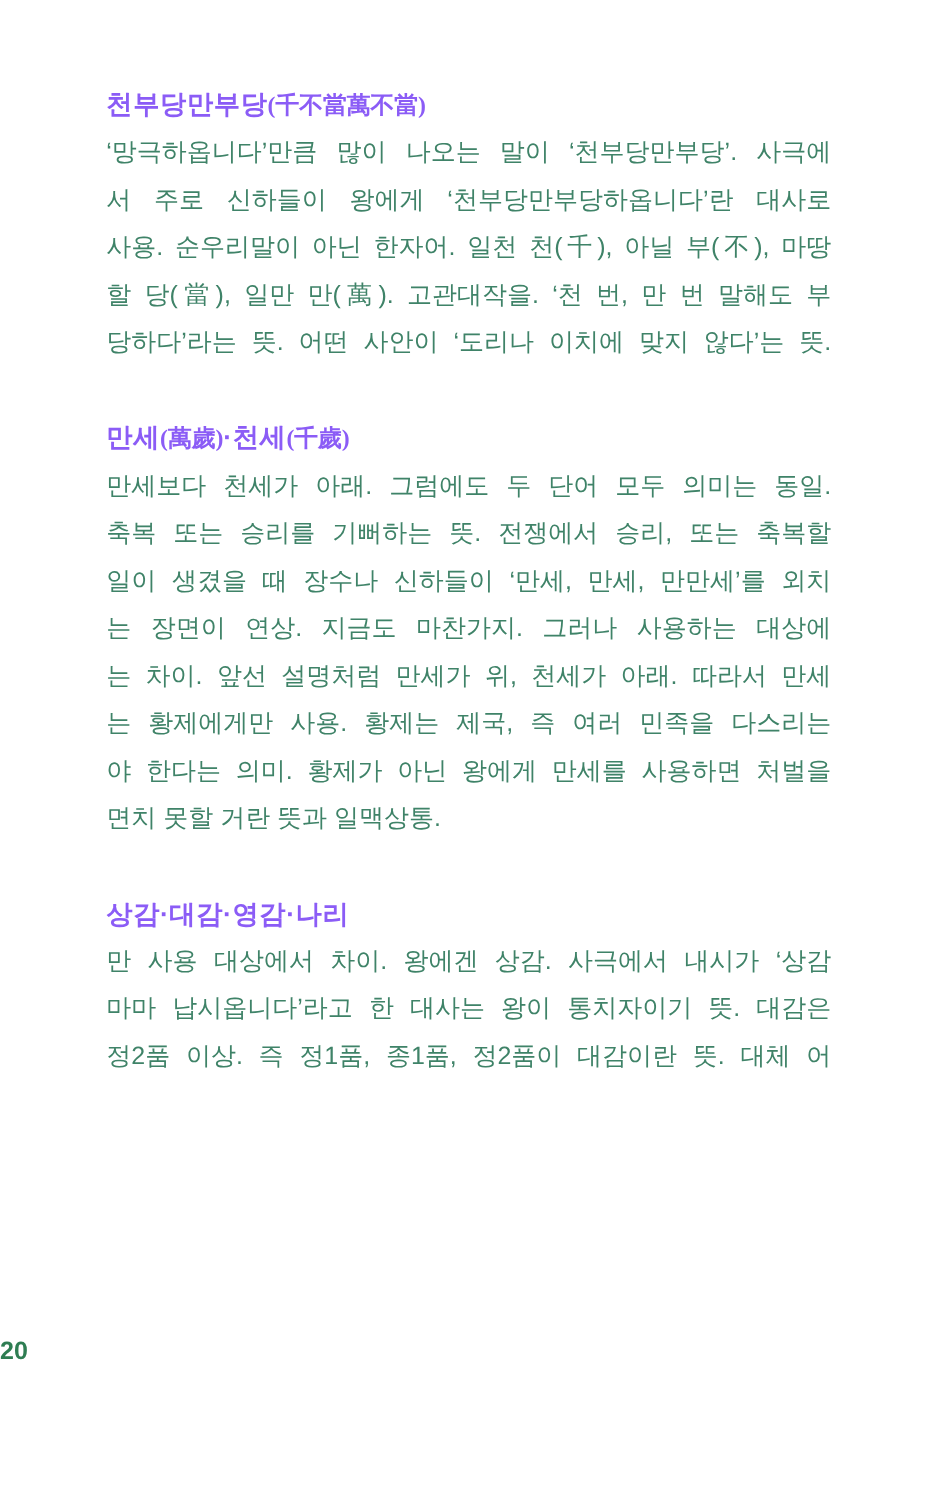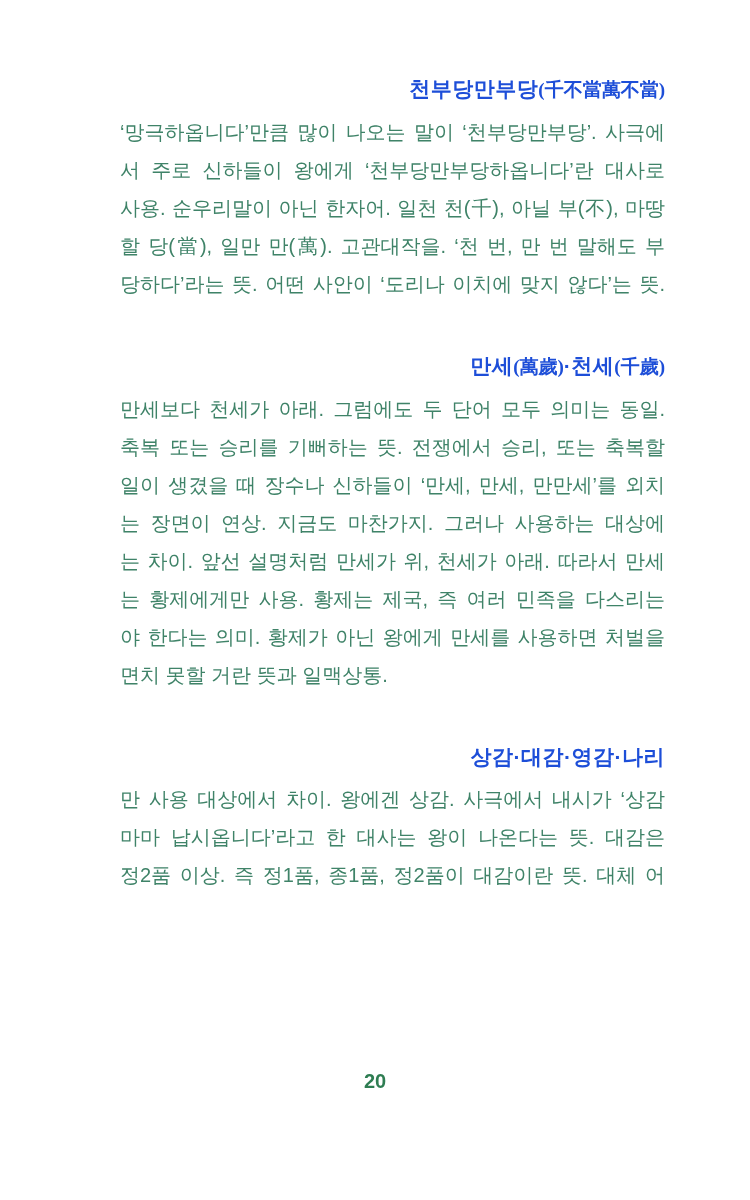--- a/index.html
+++ b/index.html
@@ -18,57 +18,55 @@
   .content {
     position: absolute;
     top: 70px;
     left: 85px;
     width: 580px;
     color: #3f8368;
     font-size: 20px;
     line-height: 38px;
   }
   .heading {
-    text-align: right;
+    text-align: left;
     font-weight: 700;
-    color: #1d4ed8;
+    color: #8b5cf6;
     font-size: 21px;
-    line-height: 38px;
+    line-height: 28px;
     margin: 44px 0 4px 0;
   }
   .section:first-child .heading {
     margin-top: 0;
   }
   .hd-ko {
     letter-spacing: 0.5px;
   }
   .hd-cn {
     font-family: "Liberation Serif", "DejaVu Serif", serif;
     font-size: 19px;
     font-weight: 600;
   }
   .line {
     text-align: justify;
     text-align-last: justify;
     -moz-text-align-last: justify;
     height: 38px;
     overflow: hidden;
     white-space: nowrap;
-    margin-left: 35px;
   }
   .line.end {
     text-align-last: left;
     -moz-text-align-last: left;
   }
   .page-number {
     position: absolute;
     top: 1066px;
     left: 0;
     width: 100%;
-    text-align: center;
     color: #2e7d52;
     font-size: 20px;
     font-weight: 700;
     line-height: 30px;
   }
 </style>
 </head>
 <body>
 
 <div class="page">
@@ -91,20 +89,20 @@
       <div class="line">는 장면이 연상. 지금도 마찬가지. 그러나 사용하는 대상에</div>
       <div class="line">는 차이. 앞선 설명처럼 만세가 위, 천세가 아래. 따라서 만세</div>
       <div class="line">는 황제에게만 사용. 황제는 제국, 즉 여러 민족을 다스리는</div>
       <div class="line">야 한다는 의미. 황제가 아닌 왕에게 만세를 사용하면 처벌을</div>
       <div class="line end">면치 못할 거란 뜻과 일맥상통.</div>
     </div>
 
     <div class="section">
       <div class="heading"><span class="hd-ko">상감·대감·영감·나리</span></div>
       <div class="line">만 사용 대상에서 차이. 왕에겐 상감. 사극에서 내시가 ‘상감</div>
-      <div class="line">마마 납시옵니다’라고 한 대사는 왕이 나온다는 뜻. 대감은</div>
+      <div class="line">마마 납시옵니다’라고 한 대사는 왕이 통치자이기 뜻. 대감은</div>
       <div class="line">정2품 이상. 즉 정1품, 종1품, 정2품이 대감이란 뜻. 대체 어</div>
     </div>
 
   </div>
 
   <div class="page-number">20</div>
 </div>
 
 </body></html>

